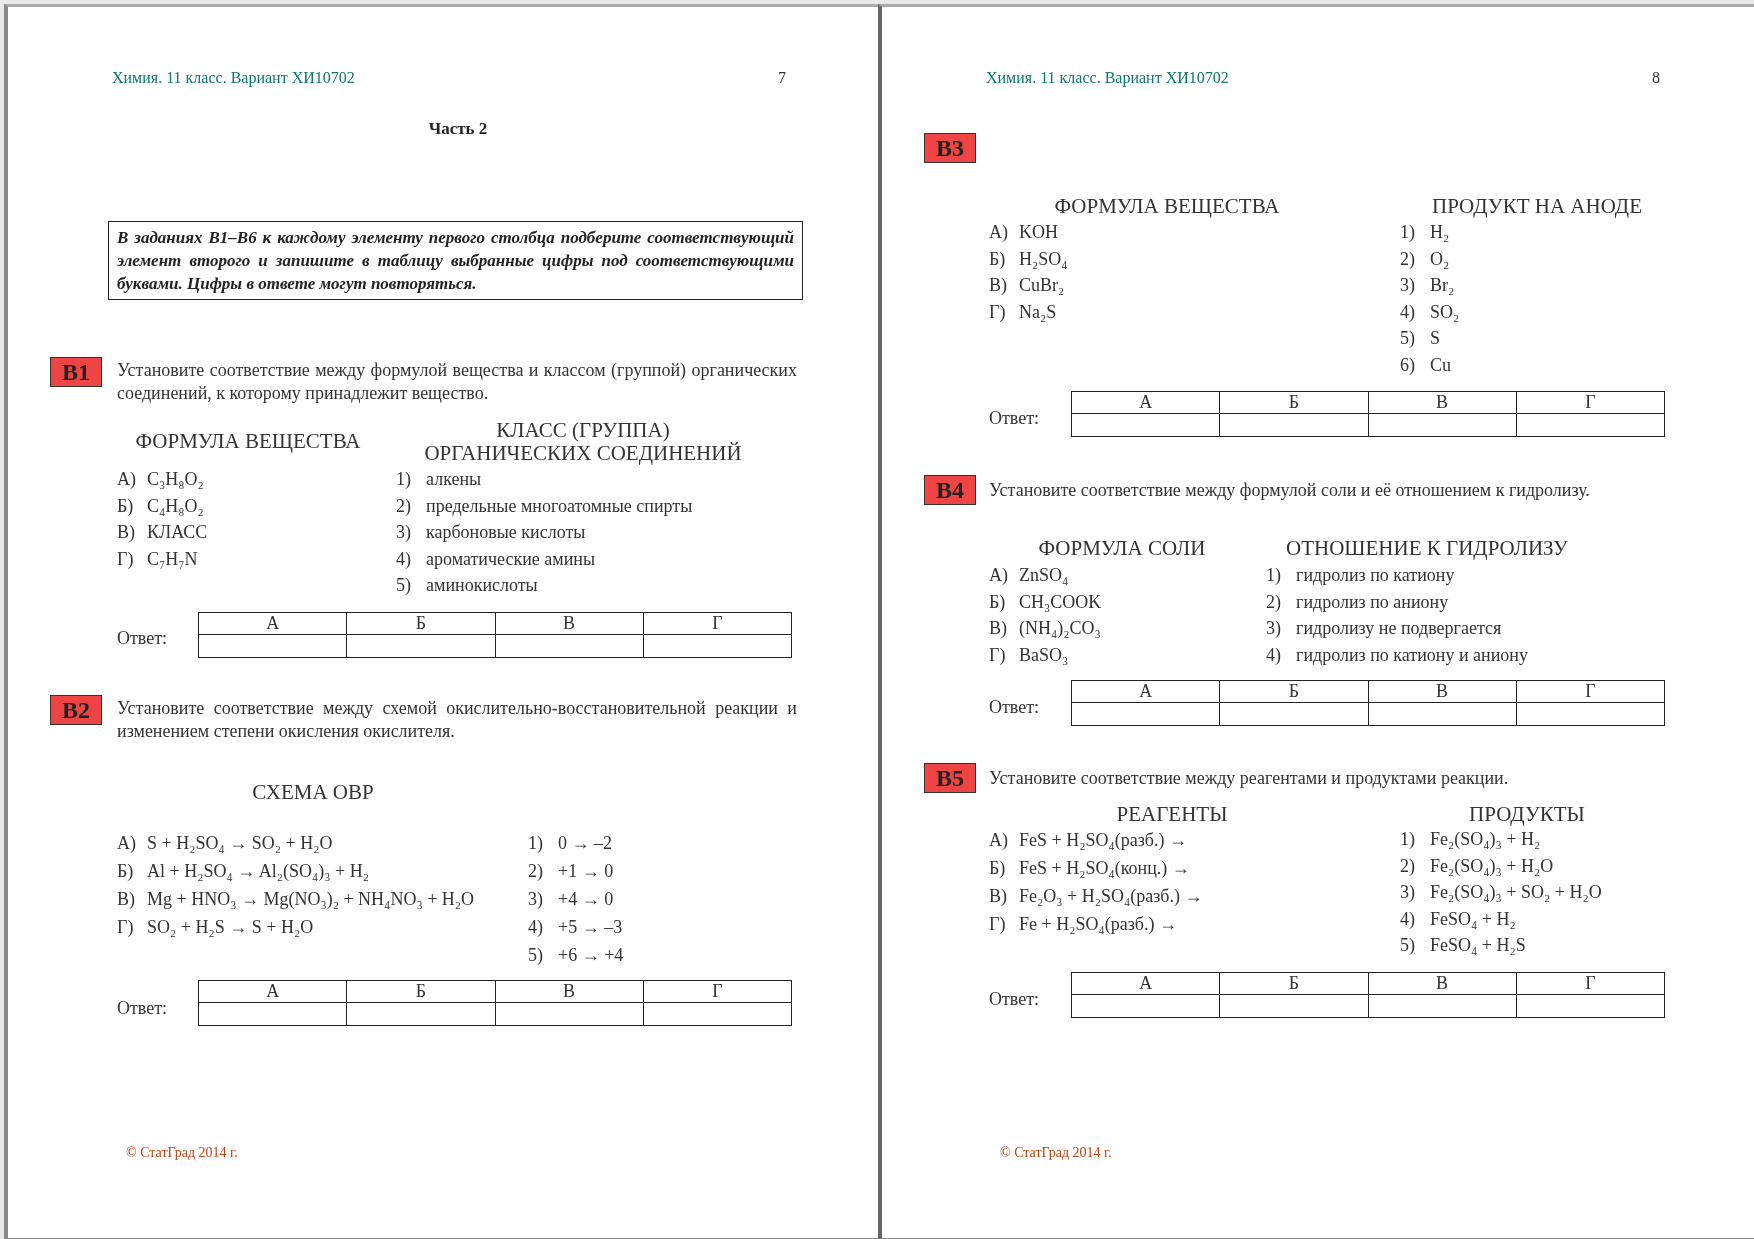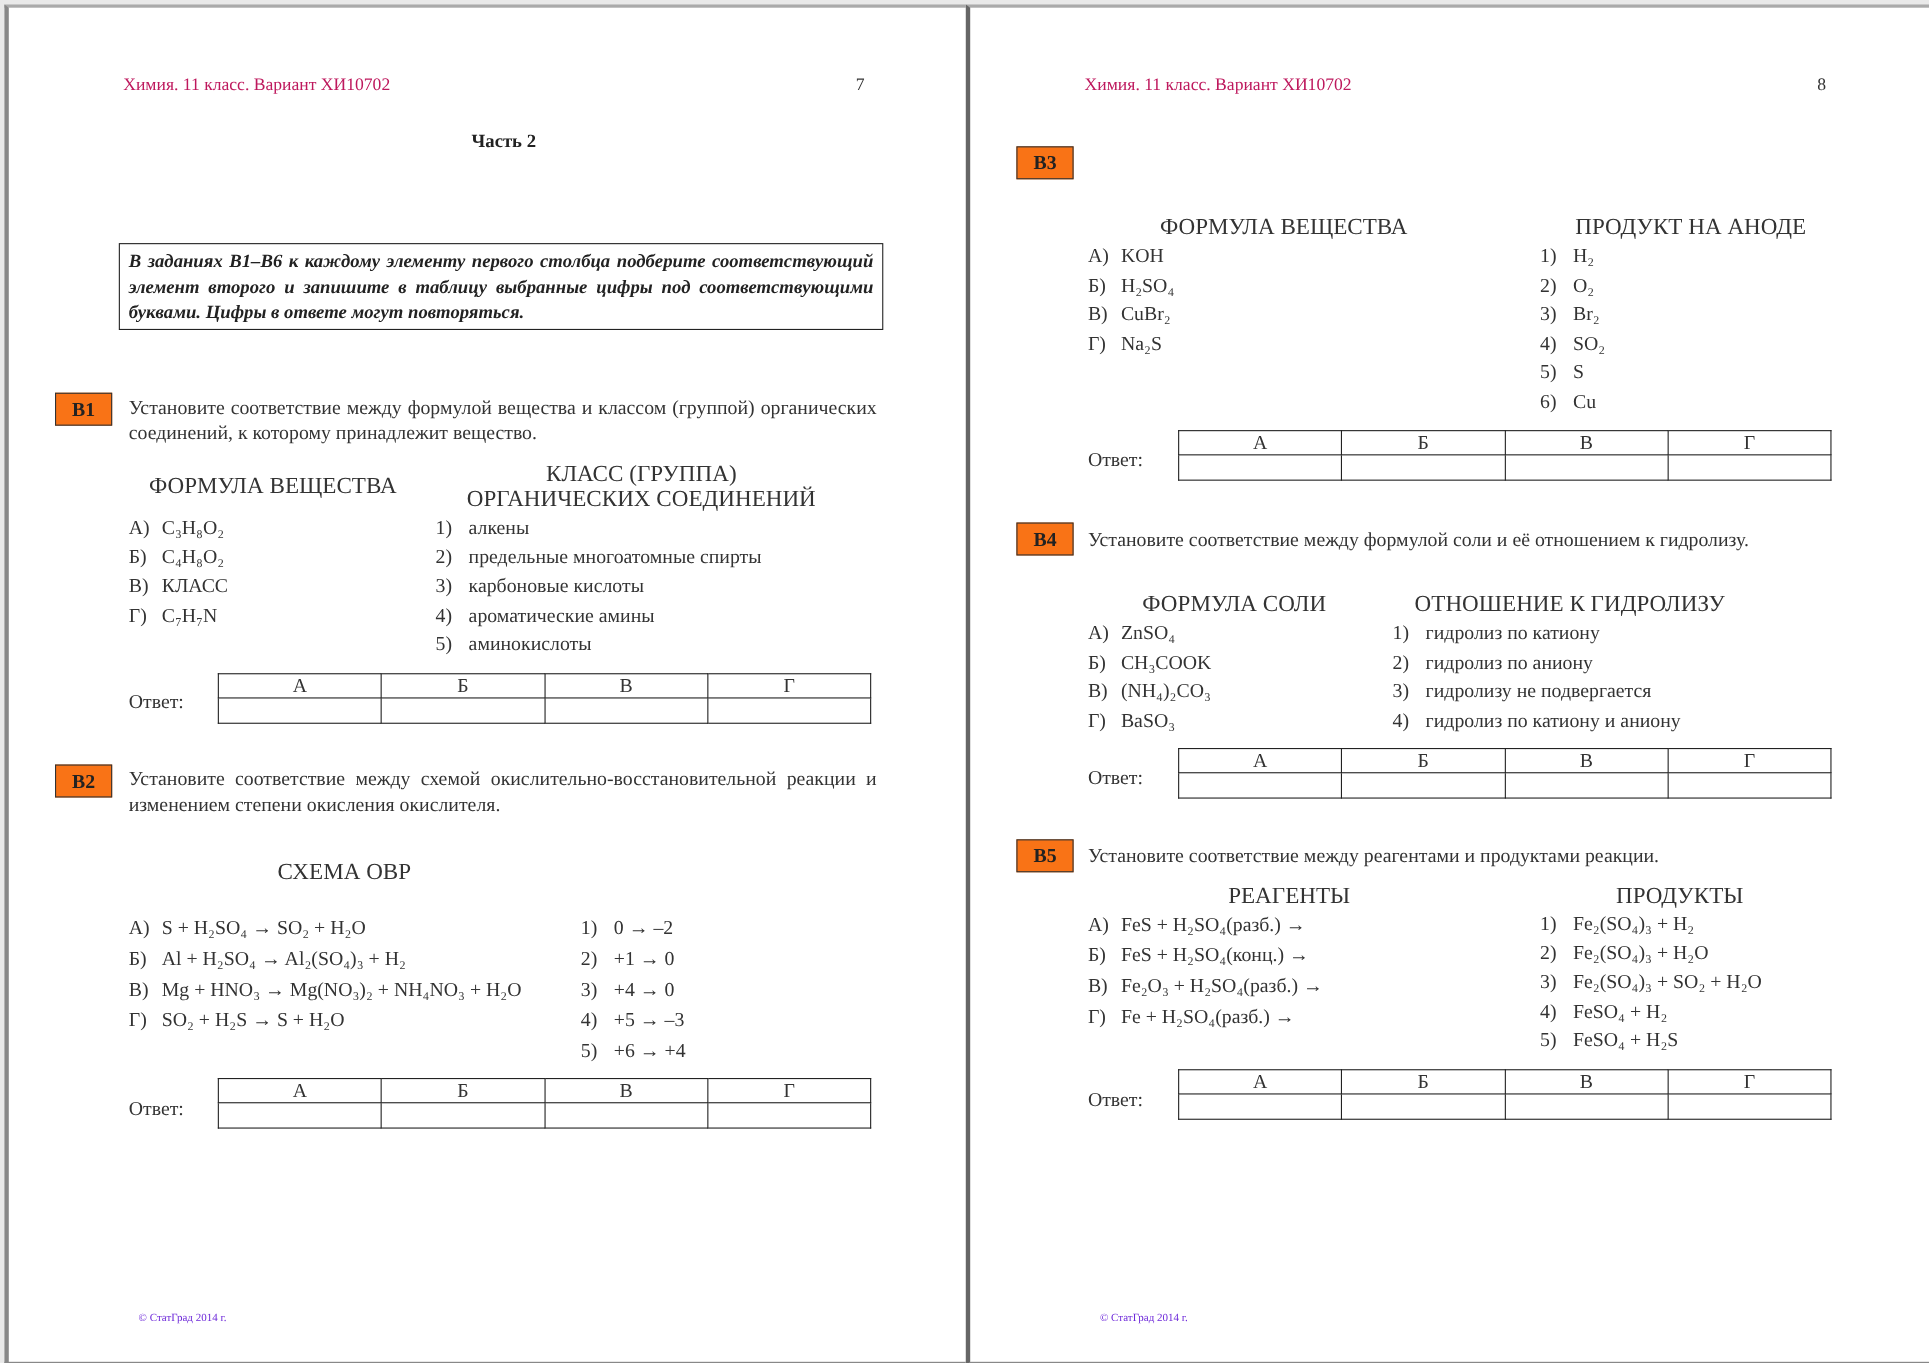--- a/index.html
+++ b/index.html
@@ -8,47 +8,47 @@
     background: #e9e9e9;
     font-family: "Liberation Serif", "DejaVu Serif", serif;
     color: #222;
   }
   .page {
     position: absolute; top: 4px; height: 1231px; background: #fff;
   }
   #page-left  { left: 4px;   width: 870px; border-left: 4px solid #888; border-top: 3px solid #aaa; border-bottom: 3px solid #888; }
   #page-right { left: 878px; width: 872px; border-left: 4px solid #666; border-right: 3px solid #999; border-top: 3px solid #aaa; border-bottom: 3px solid #888; }
   .abs { position: absolute; }
-  .hdr { font-size: 16px; color: #be185d; }
+  .hdr { font-size: 16px; color: #0f766e; }
   .pnum { font-size: 16px; color: #333; }
   .part-title { font-weight: bold; font-size: 17px; text-align: center; }
   .note-box {
     border: 1.5px solid #222; padding: 4px 8px; font-style: italic; font-weight: bold;
     font-size: 17px; line-height: 23px; text-align: justify; text-align-last: left;
   }
   .task-label {
     border: 1.5px solid #333; width: 50px; height: 28px; line-height: 28px;
-    text-align: center; font-weight: bold; font-size: 18px; background: #f97316;
+    text-align: center; font-weight: bold; font-size: 24px; background: #ef4444;
   }
   .task-text {
     font-size: 18px; line-height: 23px; text-align: justify; text-align-last: left; color: #333;
   }
   .col-head { font-size: 21px; line-height: 23px; text-align: center; color: #333; }
   .item { font-size: 18px; line-height: 26.5px; color: #333; white-space: nowrap; }
   .item .key { display: inline-block; width: 30px; }
   .answer-label { font-size: 18px; color: #333; }
   table.answer {
     border-collapse: collapse; table-layout: fixed; position: absolute;
   }
   table.answer td {
     border: 1.5px solid #222; text-align: center; font-size: 18px; color: #333; padding: 0;
   }
   table.answer tr.h td { height: 21px; line-height: 21px; }
   table.answer tr.v td { height: 22px; }
-  .footer { font-size: 10px; color: #6d28d9; margin-top: 48px; }
+  .footer { font-size: 14px; color: #c2410c; }
 </style>
 </head>
 <body>
 
 <div class="page" id="page-left">
   <div class="abs hdr" style="left:104px; top:62px;">Химия. 11 класс. Вариант ХИ10702</div>
   <div class="abs pnum" style="left:770px; top:62px;">7</div>
 
   <div class="abs part-title" style="left:90px; width:720px; top:112px;">Часть 2</div>
 

